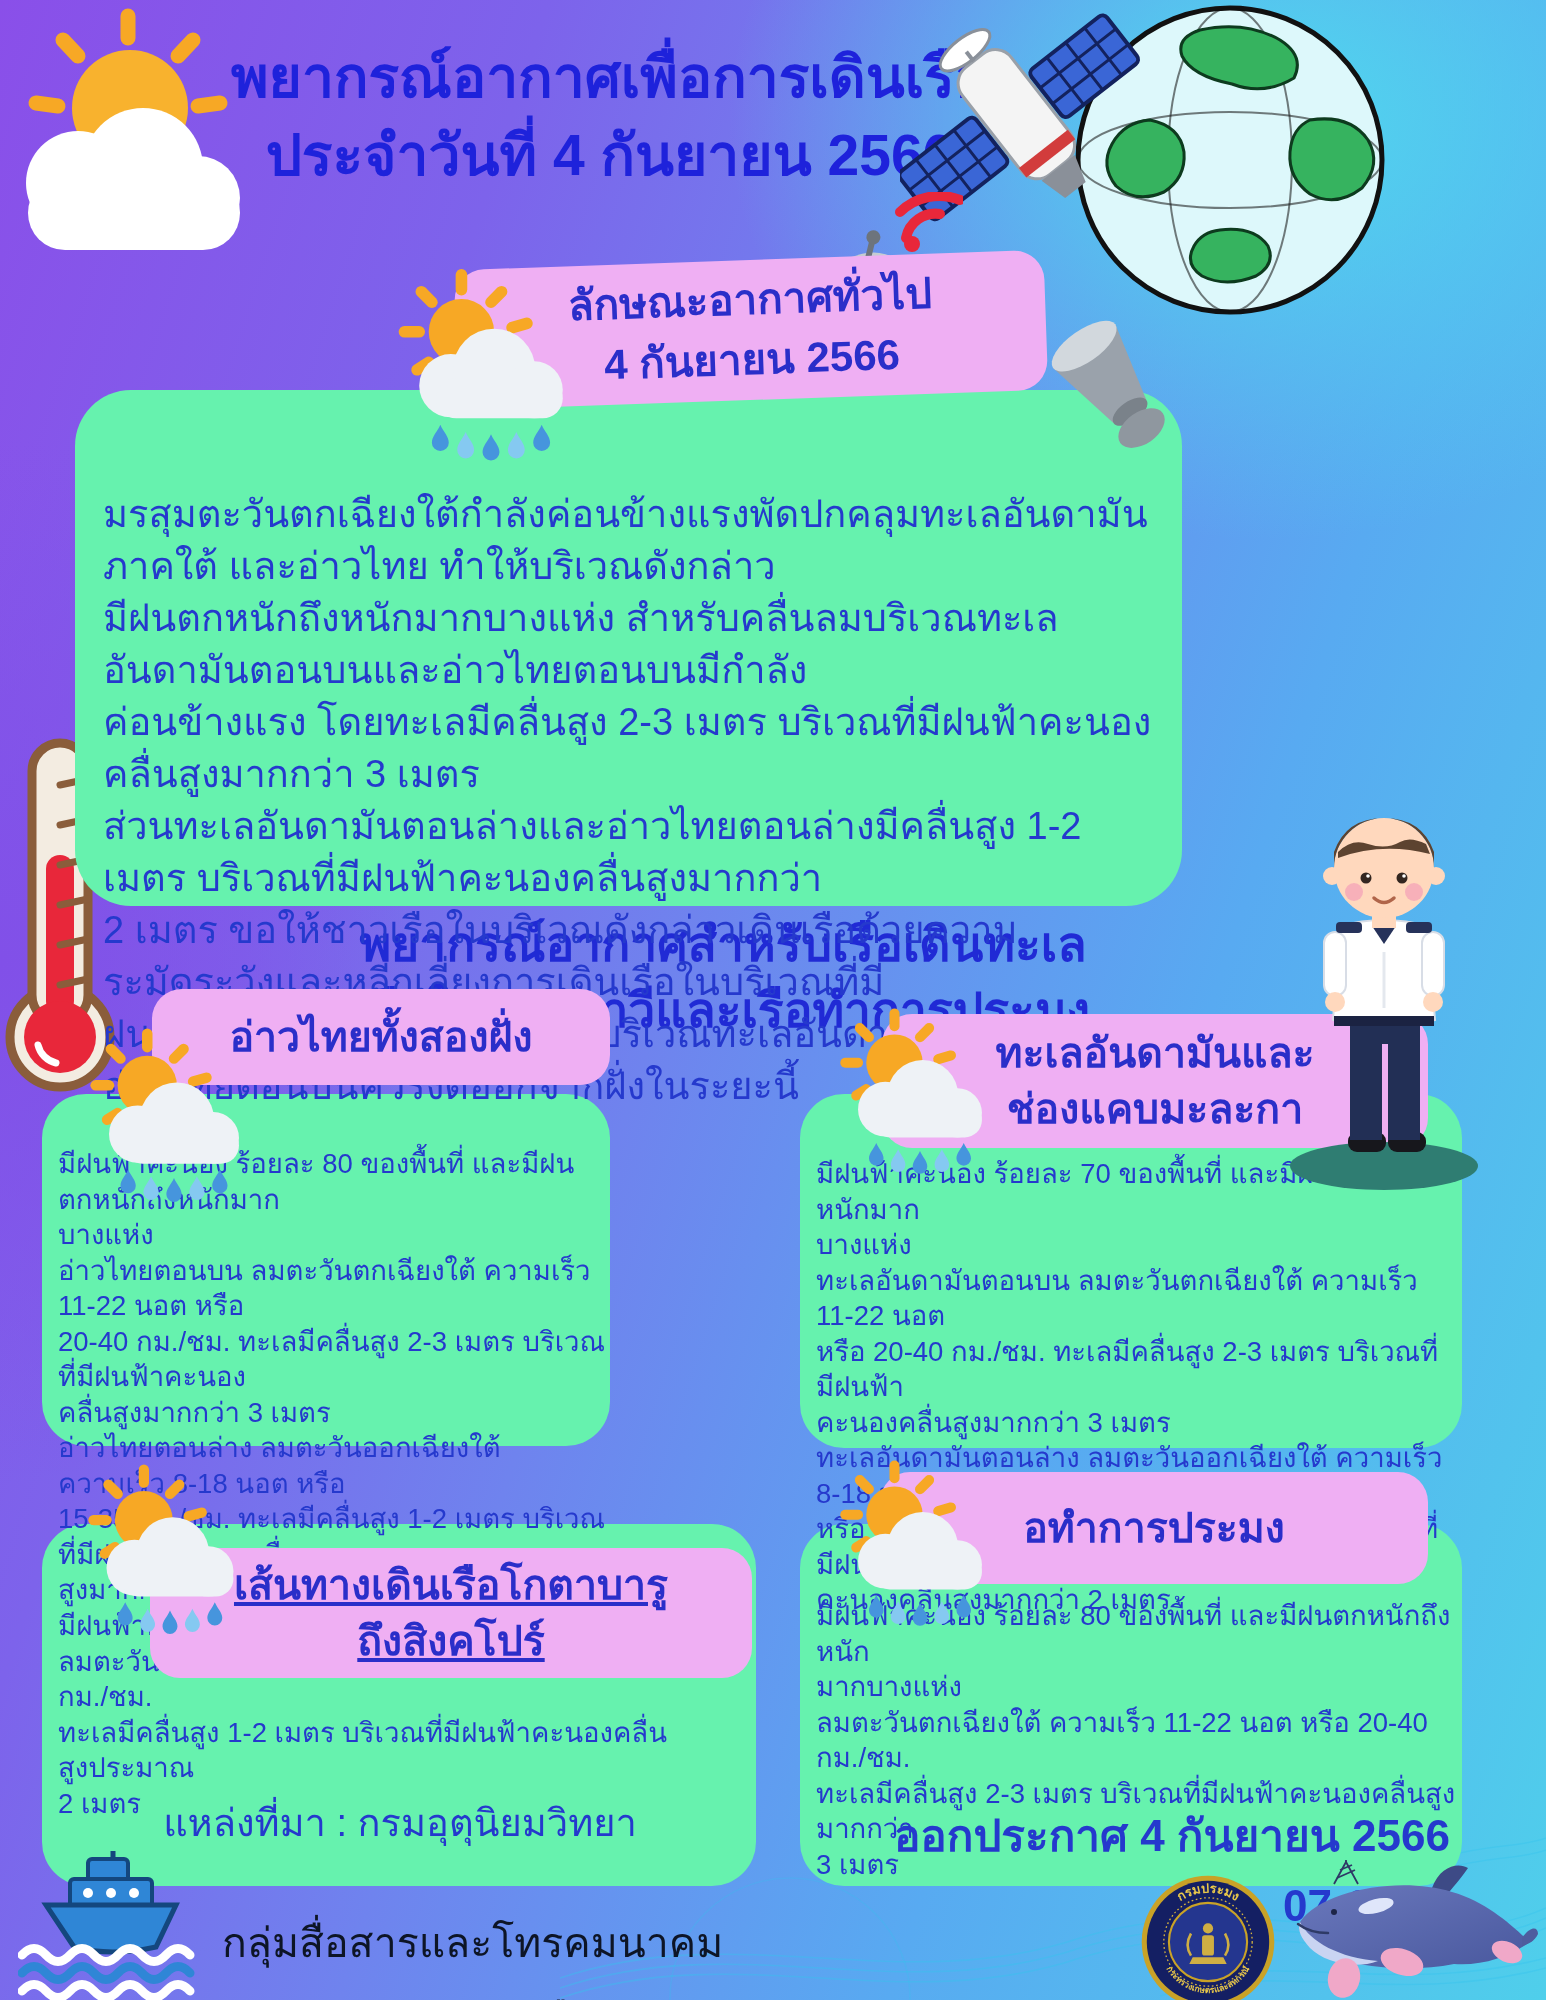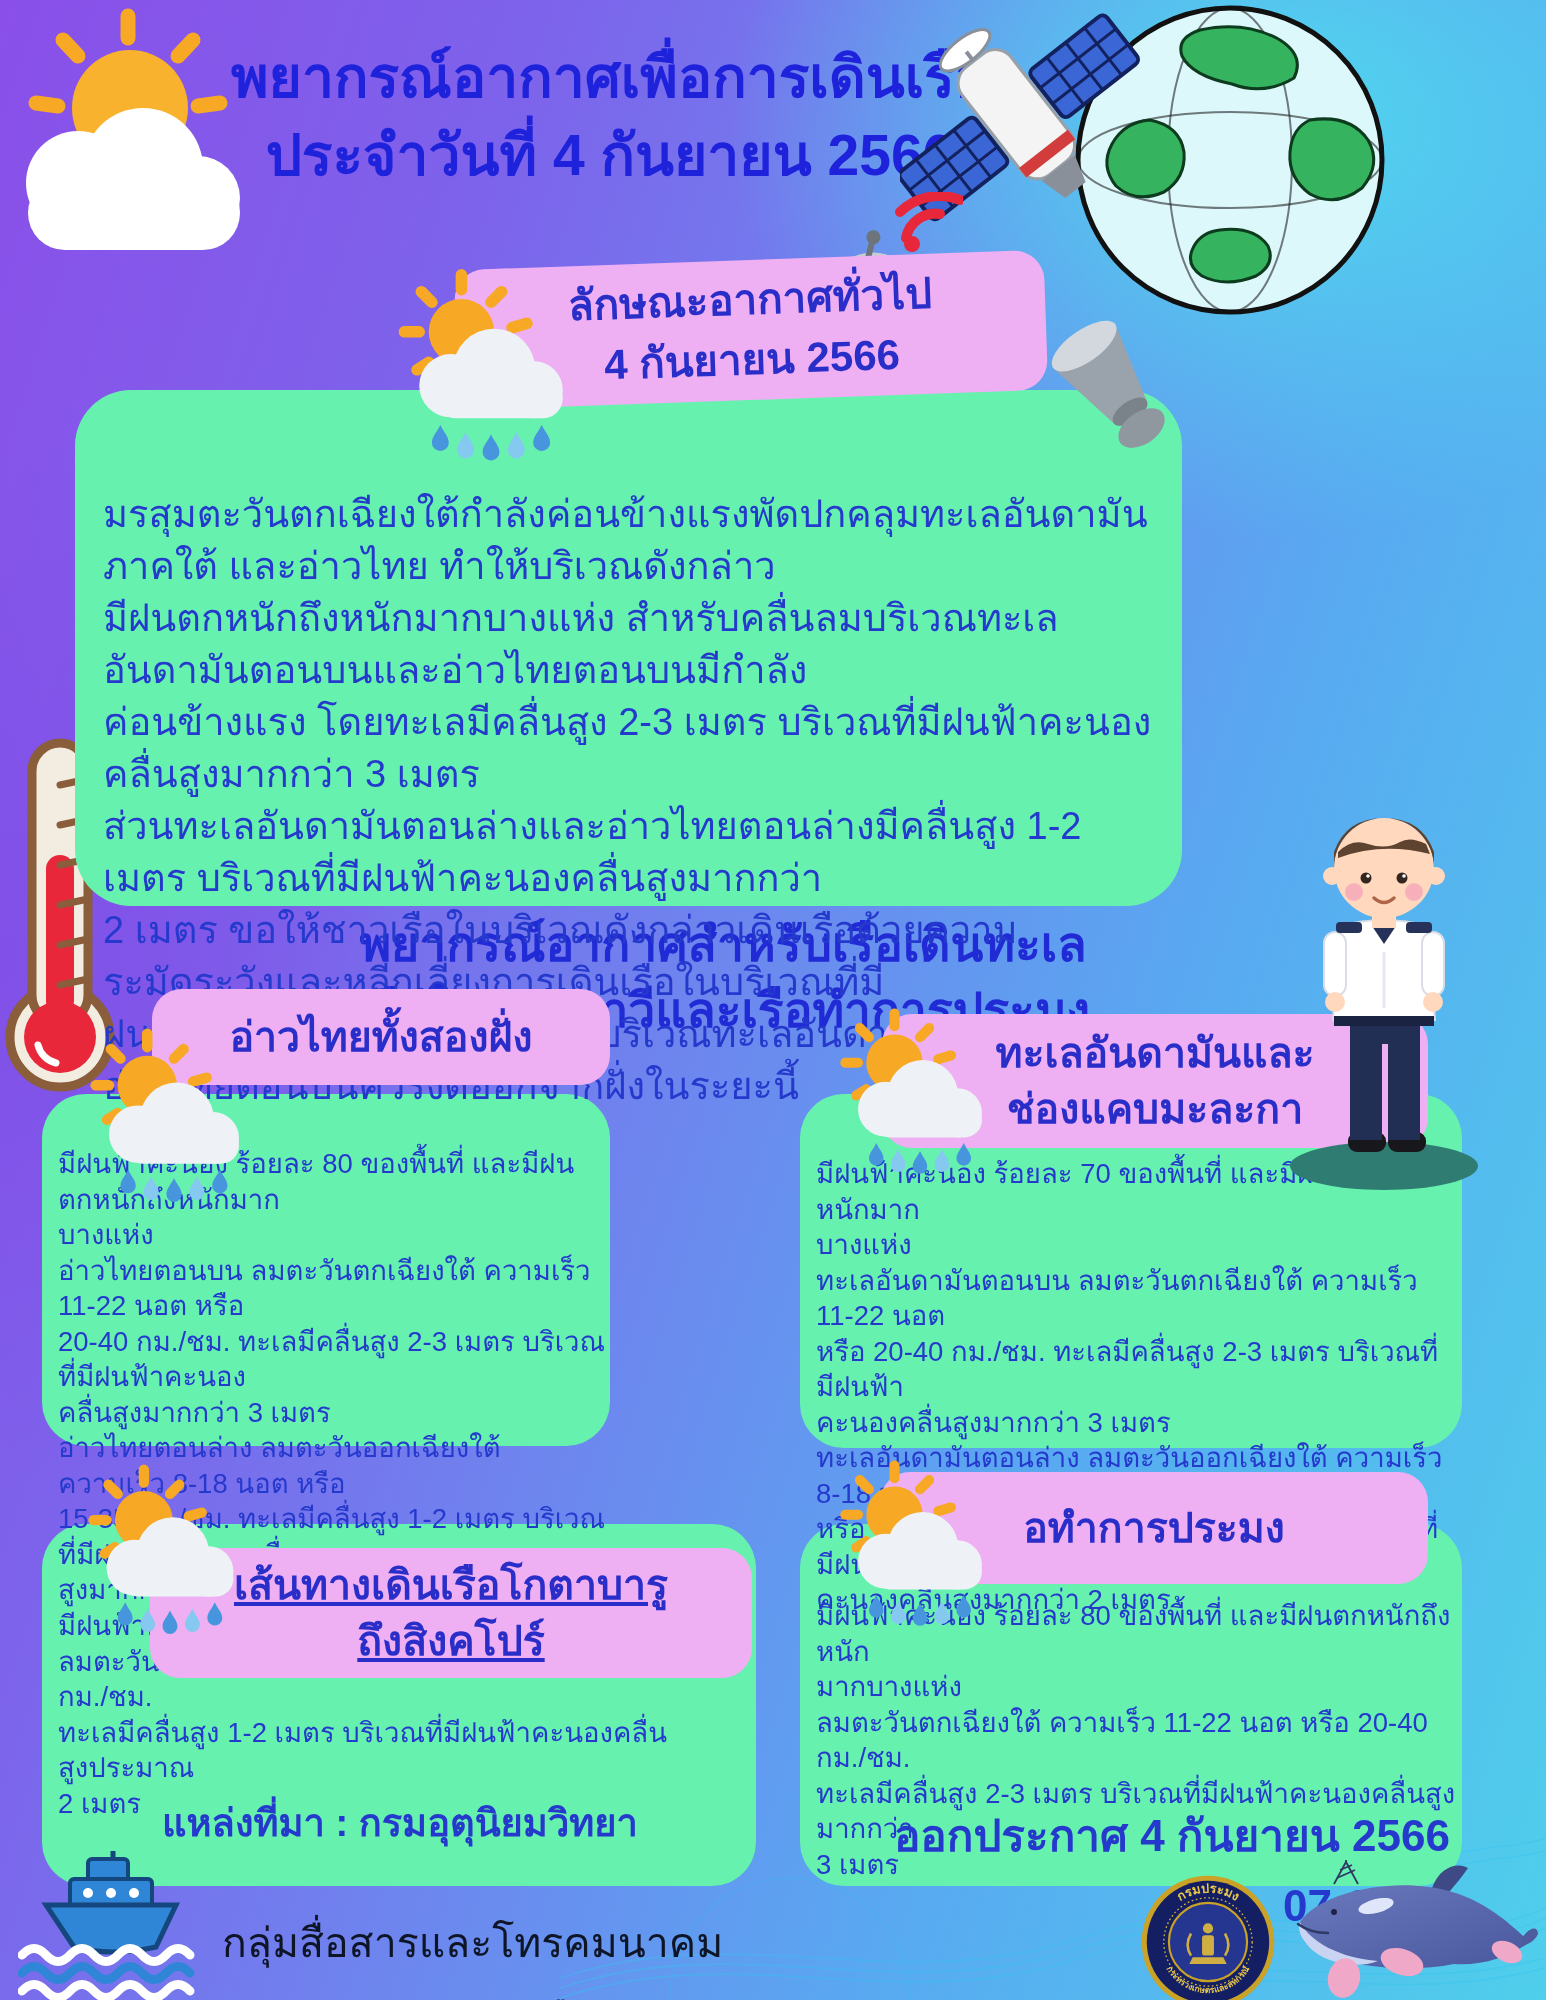--- a/index.html
+++ b/index.html
@@ -29,21 +29,21 @@
   .c4-banner{left:880px;top:1472px;width:548px;height:112px;}
   .c1-green{left:42px;top:1094px;width:568px;height:352px;}
   .c2-green{left:800px;top:1094px;width:662px;height:354px;}
   .c3-green{left:42px;top:1524px;width:714px;height:362px;}
   .c4-green{left:800px;top:1524px;width:662px;height:362px;}
   .card-body{font-size:27.5px;line-height:35.5px;z-index:3;}
   .c1-body{left:58px;top:1146px;width:548px;}
   .c2-body{left:816px;top:1156px;width:640px;}
   .c3-body{left:58px;top:1608px;width:620px;}
   .c4-body{left:816px;top:1598px;width:640px;}
-  .src-line{left:90px;top:1792px;width:620px;text-align:center;font-size:38px;font-weight:700;color:#2539cd;z-index:3;}
+  .src-line{left:90px;top:1792px;width:620px;text-align:center;font-size:38px;font-weight:400;color:#2539cd;z-index:3;}
   .issued-line{left:816px;top:1800px;width:634px;text-align:right;font-size:44px;font-weight:700;color:#2539cd;z-index:3;}
   .footer-text{left:222px;top:1893px;width:980px;color:#0d1526;font-weight:500;z-index:6;}
   .footer-text .f{font-size:41px;line-height:53px;margin-top:24px;}
   .icon{z-index:5;}
   .z5{z-index:5;} .z6{z-index:6;} .z1{z-index:1;}
   svg{display:block;}
 </style>
 </head>
 <body>
 

